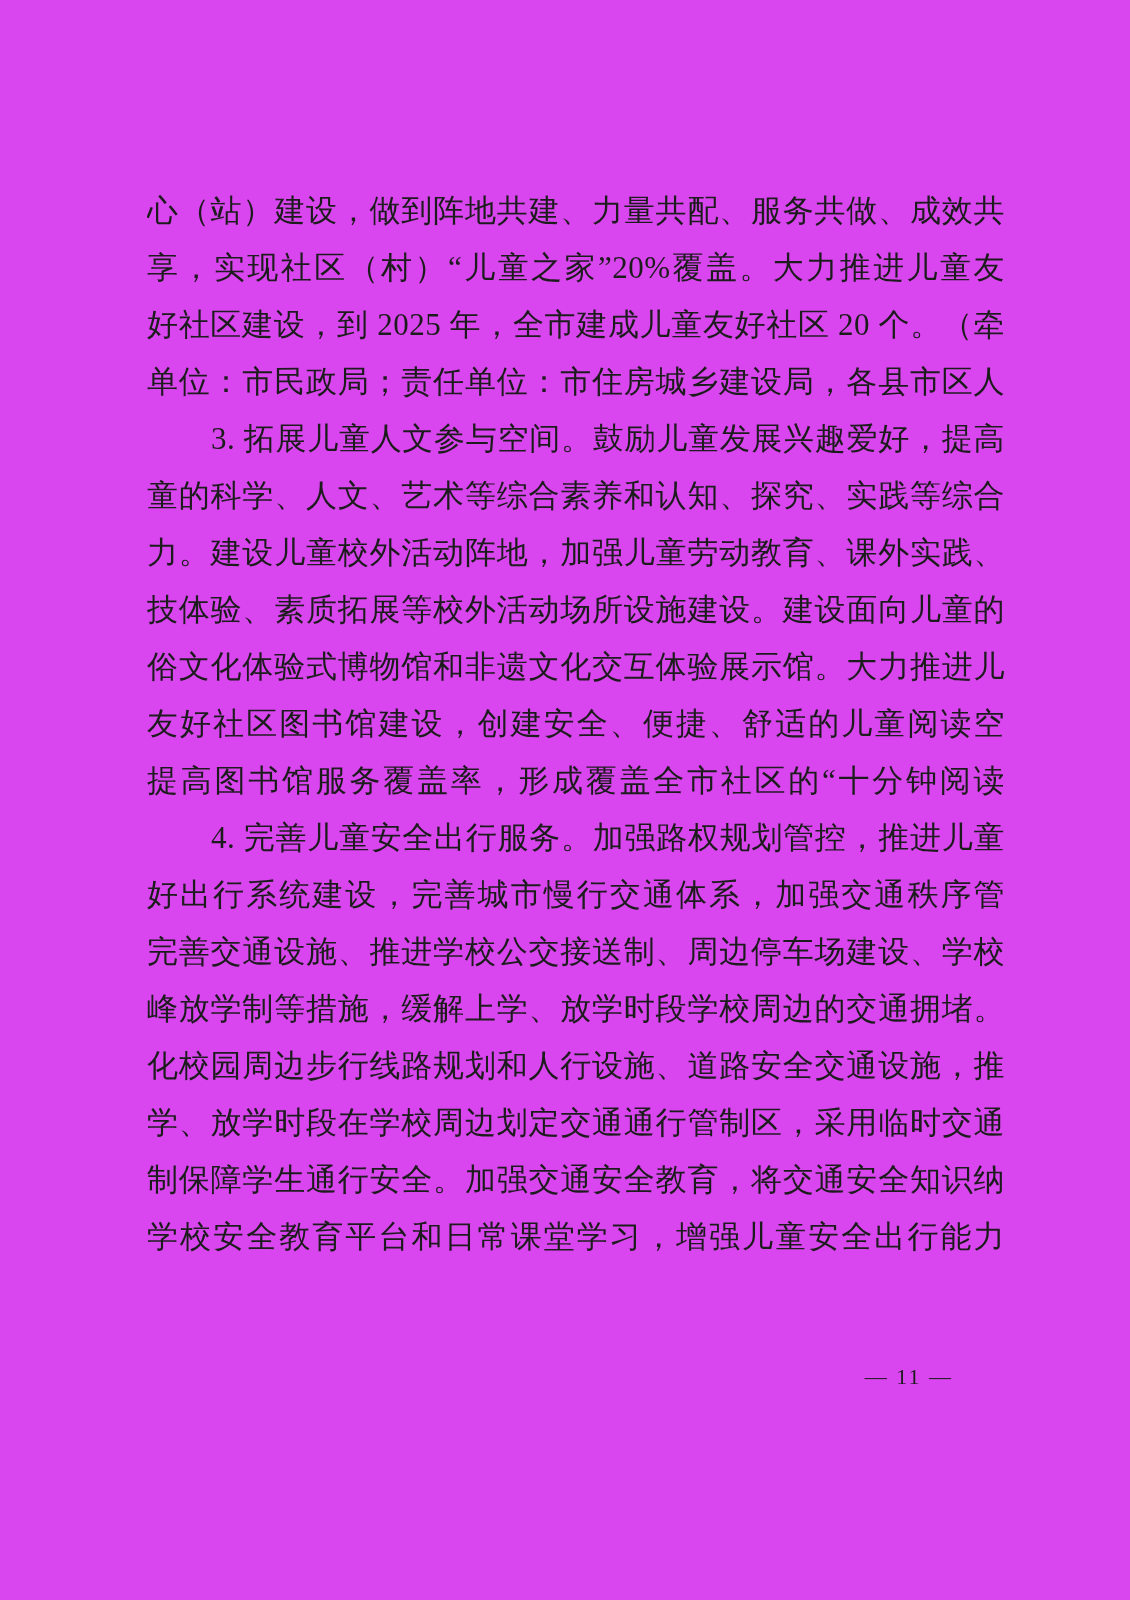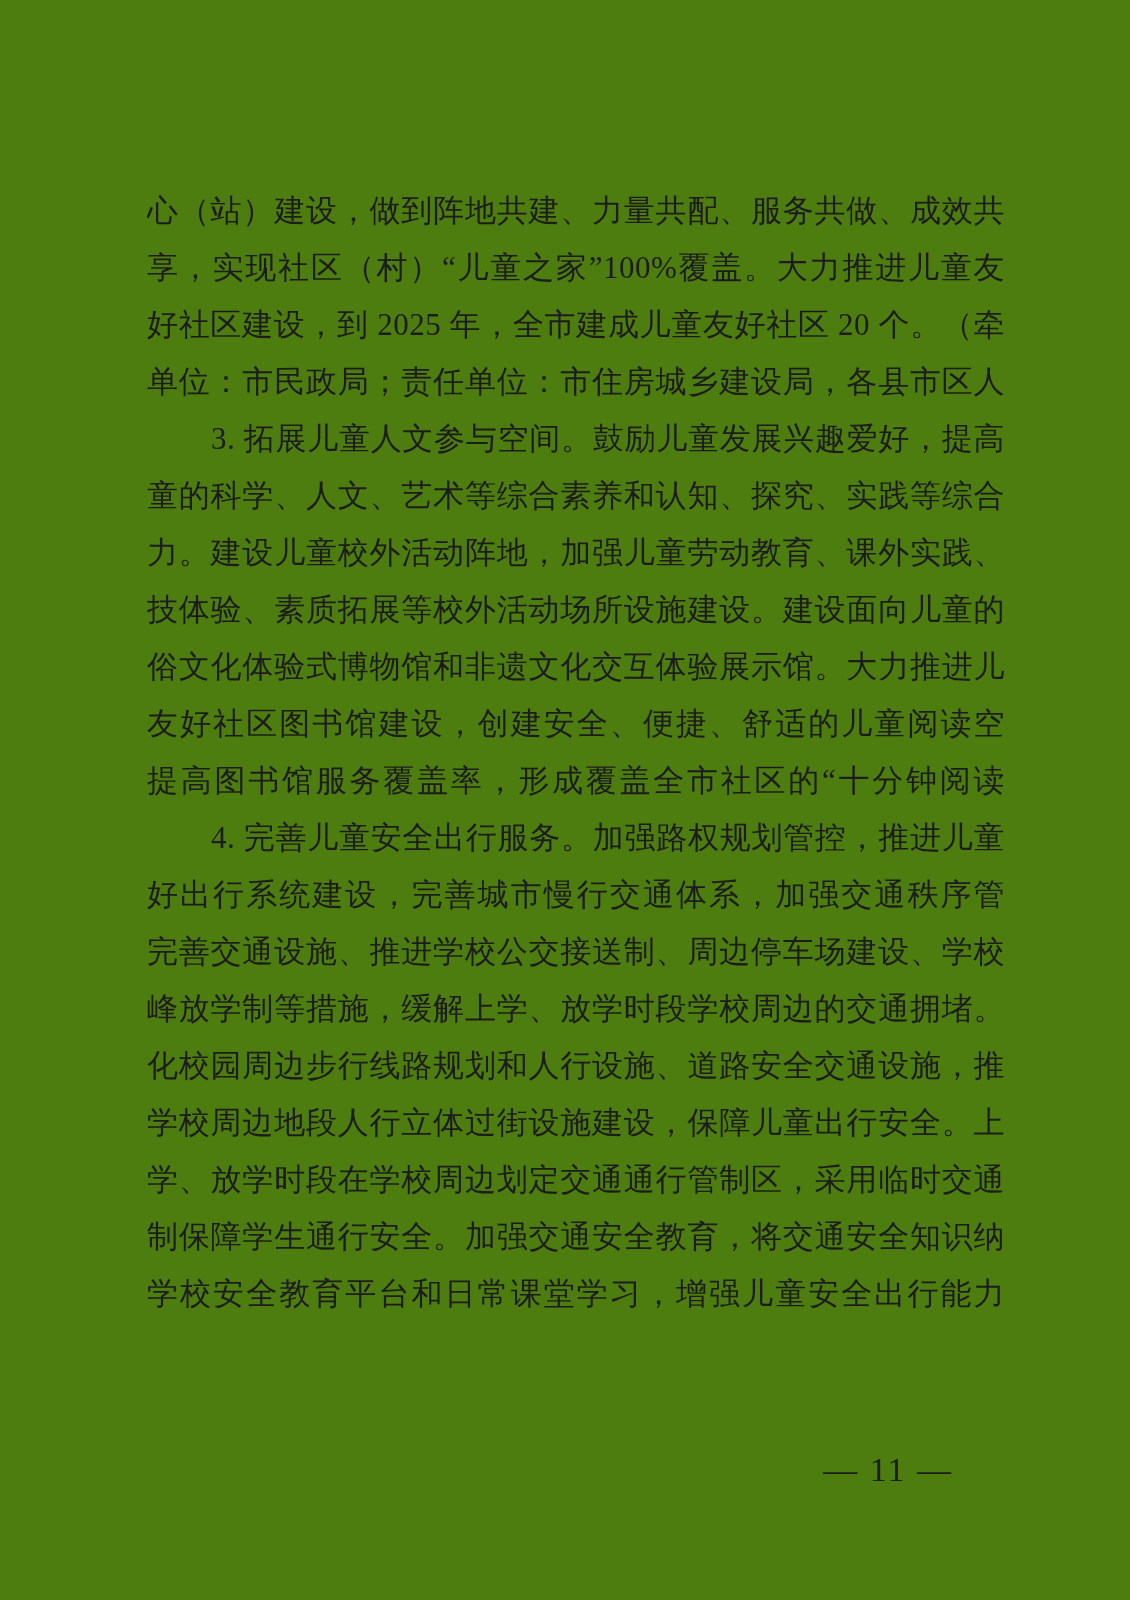--- a/index.html
+++ b/index.html
@@ -4,21 +4,21 @@
 <style>
   html, body {
     margin: 0;
     padding: 0;
     background: #e8e8e8;
   }
   .page {
     position: relative;
     width: 1130px;
     height: 1600px;
-    background: #4d7c0f;
+    background: #d946ef;
     margin: 0 auto;
     overflow: hidden;
     font-family: "Liberation Serif", "DejaVu Serif", serif;
     color: #1c1c1c;
   }
   .textblock {
     position: absolute;
     left: 147px;
     top: 182px;
     width: 858px;
@@ -38,58 +38,57 @@
     overflow: hidden;
   }
   .line.para-last {
     text-align-last: left;
   }
   .line.indented {
     text-indent: 64px;
   }
   .footer {
     position: absolute;
-    top: 1452px;
+    top: 1359px;
     right: 177px;
-    font-size: 34px;
+    font-size: 22px;
     line-height: 36px;
     color: #1c1c1c;
     letter-spacing: 2px;
   }
 </style>
 </head>
 <body>
 
 <div class="page">
   <div class="textblock">
 
     <div class="para">
       <div class="line">心（站）建设，做到阵地共建、力量共配、服务共做、成效共</div>
-      <div class="line">享，实现社区（村）“儿童之家”100%覆盖。大力推进儿童友</div>
+      <div class="line">享，实现社区（村）“儿童之家”20%覆盖。大力推进儿童友</div>
       <div class="line">好社区建设，到 2025 年，全市建成儿童友好社区 20 个。（牵头</div>
       <div class="line">单位：市民政局；责任单位：市住房城乡建设局，各县市区人民</div>
     </div>
 
     <div class="para">
       <div class="line indented">3. 拓展儿童人文参与空间。鼓励儿童发展兴趣爱好，提高儿</div>
       <div class="line">童的科学、人文、艺术等综合素养和认知、探究、实践等综合能</div>
       <div class="line">力。建设儿童校外活动阵地，加强儿童劳动教育、课外实践、科</div>
       <div class="line">技体验、素质拓展等校外活动场所设施建设。建设面向儿童的民</div>
       <div class="line">俗文化体验式博物馆和非遗文化交互体验展示馆。大力推进儿童</div>
       <div class="line">友好社区图书馆建设，创建安全、便捷、舒适的儿童阅读空间，</div>
       <div class="line">提高图书馆服务覆盖率，形成覆盖全市社区的“十分钟阅读圈”。</div>
     </div>
 
     <div class="para">
       <div class="line indented">4. 完善儿童安全出行服务。加强路权规划管控，推进儿童友</div>
       <div class="line">好出行系统建设，完善城市慢行交通体系，加强交通秩序管理、</div>
       <div class="line">完善交通设施、推进学校公交接送制、周边停车场建设、学校错</div>
       <div class="line">峰放学制等措施，缓解上学、放学时段学校周边的交通拥堵。优</div>
       <div class="line">化校园周边步行线路规划和人行设施、道路安全交通设施，推进</div>
-      <div class="line">学校周边地段人行立体过街设施建设，保障儿童出行安全。上</div>
       <div class="line">学、放学时段在学校周边划定交通通行管制区，采用临时交通管</div>
       <div class="line">制保障学生通行安全。加强交通安全教育，将交通安全知识纳入</div>
       <div class="line">学校安全教育平台和日常课堂学习，增强儿童安全出行能力（牵</div>
     </div>
 
   </div>
 
   <div class="footer">— 11 —</div>
 </div>
 

